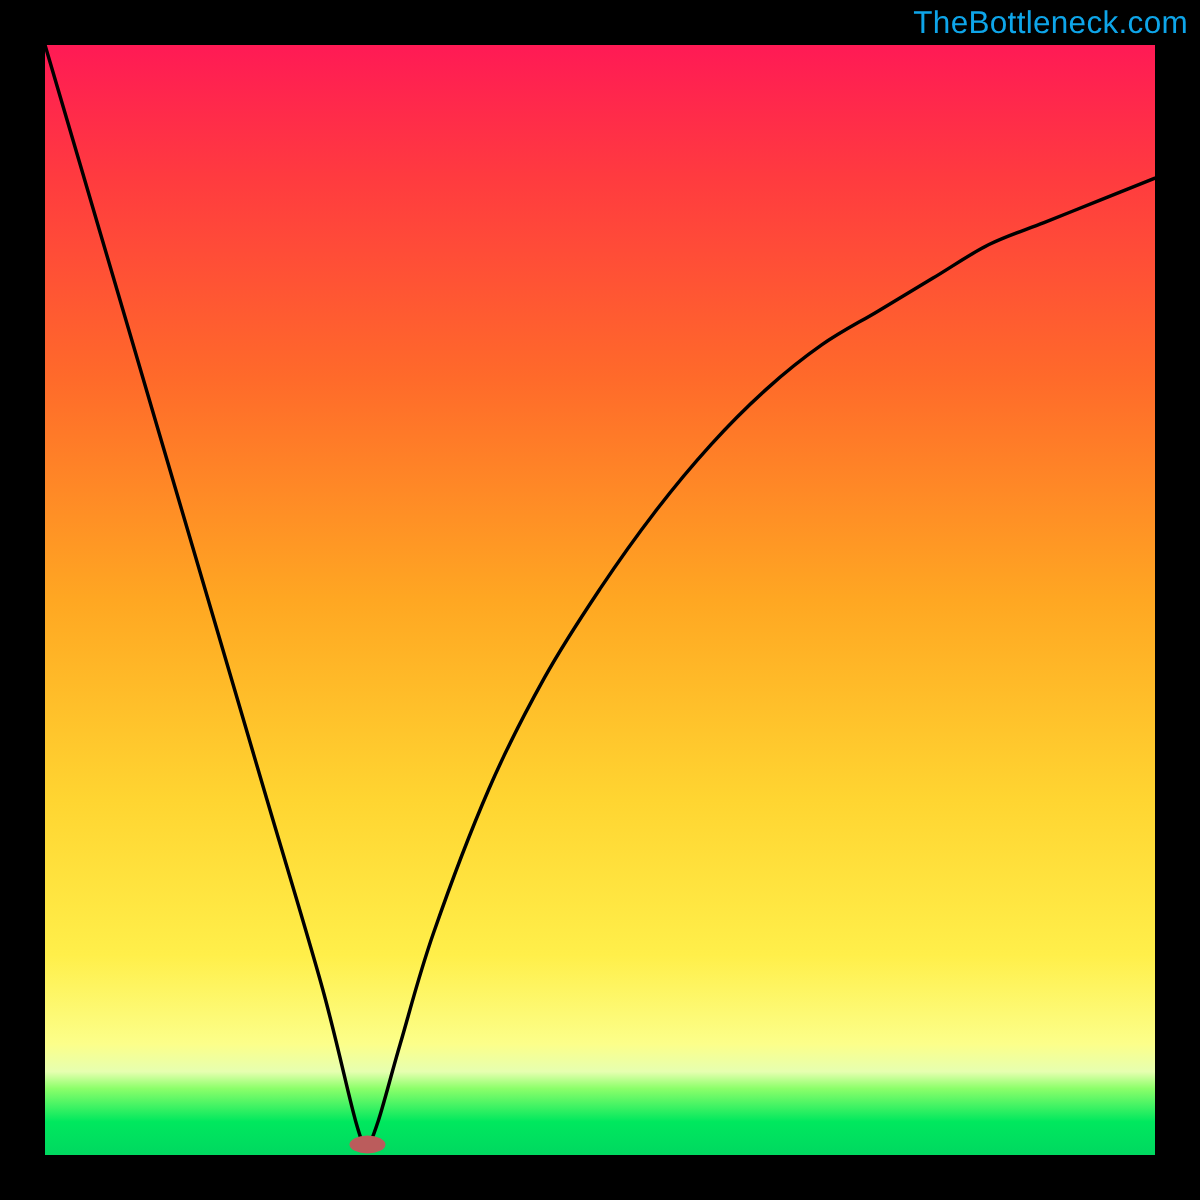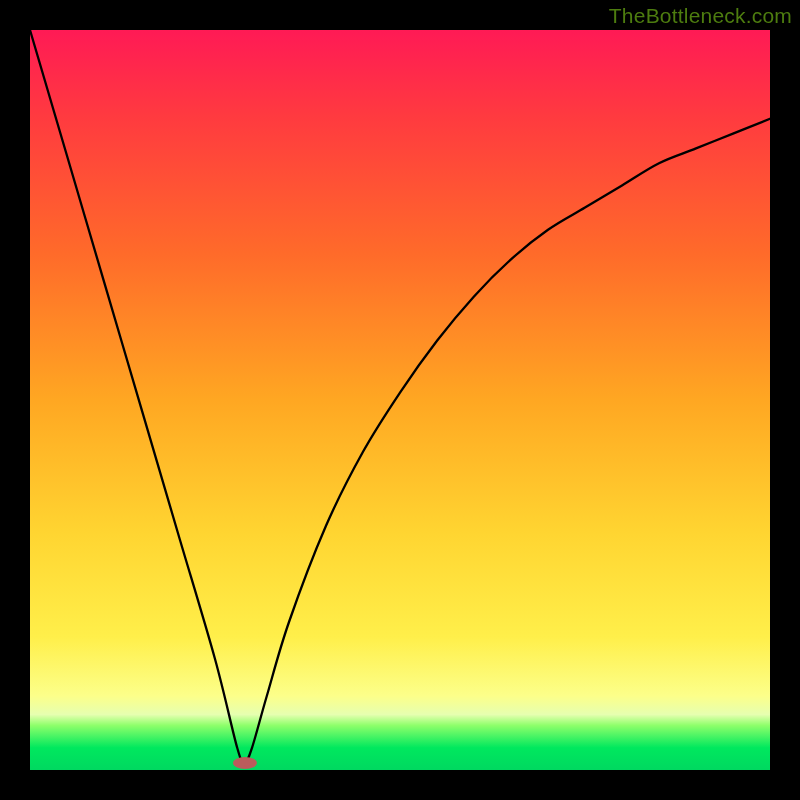--- a/index.html
+++ b/index.html
@@ -45,21 +45,21 @@
     left: 0;
     top: 0;
     width: 740px;
     height: 740px;
     overflow: visible;
   }
   .watermark {
     position: absolute;
     top: 4px;
     right: 8px;
-    color: #4d7c0f;
+    color: #0ea5e9;
     font-size: 21px;
     letter-spacing: 0.2px;
     font-weight: 400;
     user-select: none;
   }
 </style>
 </head>
 <body>
 
 <div class="frame">

